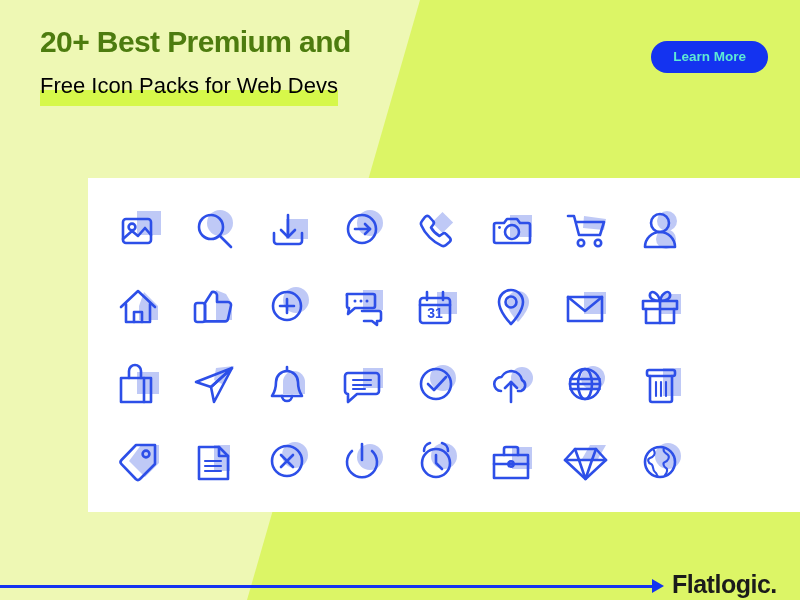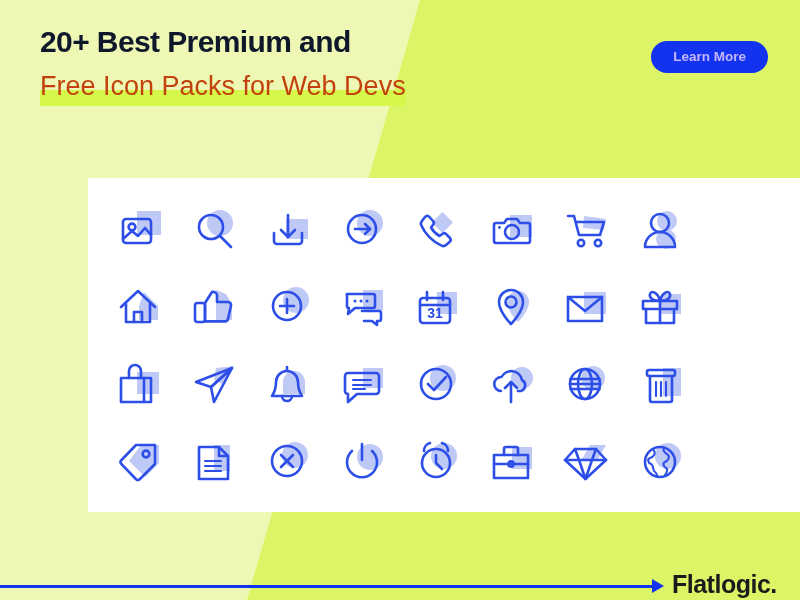--- a/index.html
+++ b/index.html
@@ -16,37 +16,37 @@
   .bg-diag{
     position:absolute;inset:0;
     background:#DCF566;
     clip-path:polygon(420px 0, 800px 0, 800px 600px, 247px 600px);
   }
 
   
   .header{position:absolute;left:0;top:0;width:800px;height:150px;}
   .title-wrap{position:absolute;left:40px;top:22px;}
   .title-main{
-    font-size:30px;font-weight:bold;color:#0f172a;
+    font-size:30px;font-weight:bold;color:#4d7c0f;
     letter-spacing:-0.6px;line-height:40px;white-space:nowrap;
     font-family:"Liberation Sans",sans-serif;
   }
   .title-sub-wrap{position:relative;display:inline-block;margin-top:6px;}
   .title-sub-hl{
     position:absolute;left:0;right:0;bottom:-2px;height:16px;
     background:#D6F84A;z-index:0;
   }
   .title-sub{
     position:relative;z-index:1;
-    font-size:27px;color:#c2410c;line-height:36px;white-space:nowrap;
+    font-size:22px;color:#000000;line-height:36px;white-space:nowrap;
     font-family:"Liberation Sans",sans-serif;
   }
   .learn-btn{
     position:absolute;right:32px;top:41px;
-    background:#1433F0;color:#c4b5fd;
+    background:#1433F0;color:#5eead4;
     border:none;border-radius:20px;
     padding:0 22px;height:32px;line-height:32px;
     font-size:13.5px;font-weight:bold;
     font-family:"Liberation Sans",sans-serif;
     cursor:pointer;white-space:nowrap;
   }
 
   
   .card{
     position:absolute;left:88px;top:178px;width:724px;height:334px;

